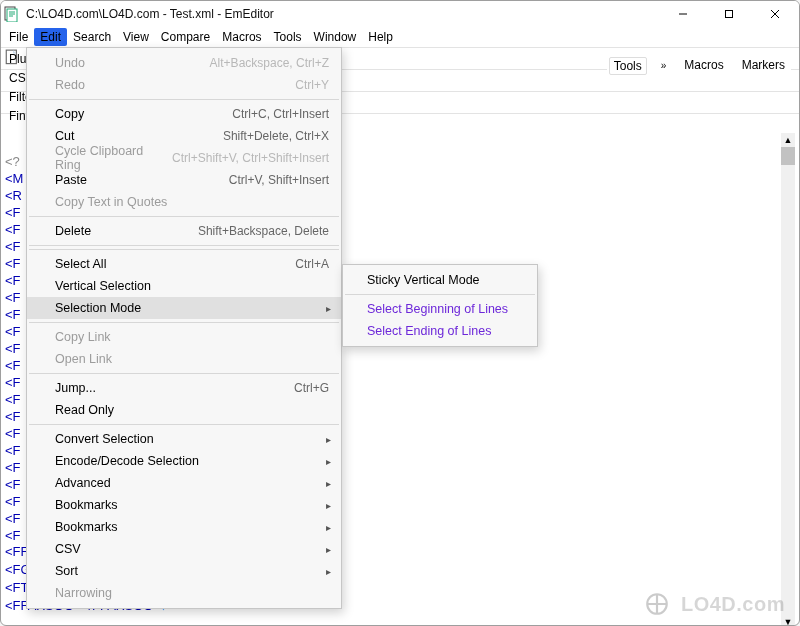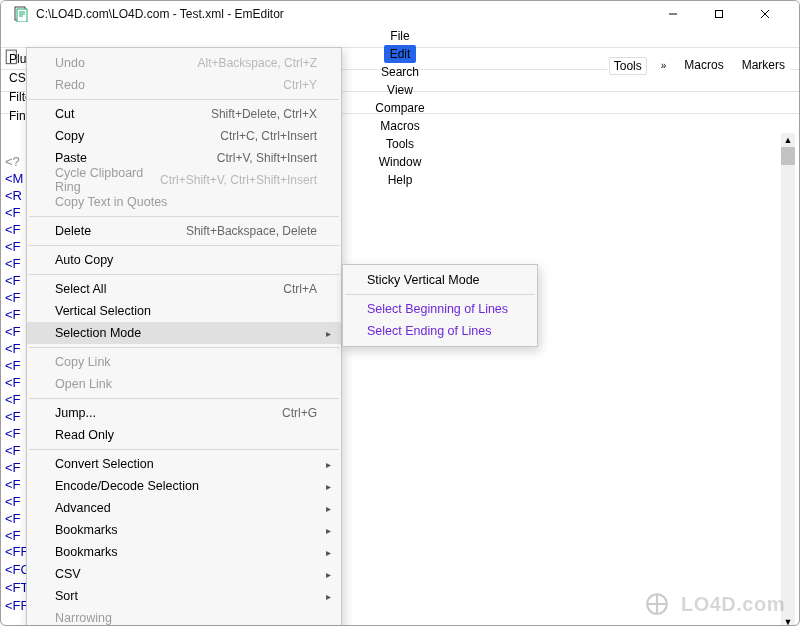--- a/index.html
+++ b/index.html
@@ -1,28 +1,28 @@
 <!DOCTYPE html>
 <html><head>
 <meta charset="utf-8">
 <style>
   * { box-sizing: border-box; margin: 0; padding: 0; font-family: "Segoe UI", Tahoma, sans-serif; }
   body { width: 800px; height: 626px; background: #f5f5f5; overflow: hidden; position: relative; }
 
   .window { width: 800px; height: 626px; background: #fff; border: 1px solid #9e9e9e; border-radius: 6px; overflow: hidden; position: relative; }
 
   
-  .titlebar { height: 26px; background: #fff; display: flex; align-items: center; padding: 0 11px; font-size: 12px; color:#111; }
+  .titlebar { height: 26px; background: #fff; display: flex; align-items: center; padding: 0 1px; font-size: 12px; color:#111; }
   .titlebar .app-icon { width: 16px; height: 16px; margin-right: 6px; margin-left:2px; }
   .titlebar .title-text { flex: 1; }
   .win-btn { width: 46px; height: 26px; display: flex; align-items: center; justify-content: center; }
   .win-btn svg { stroke: #000; }
   
   
-  .menubar { height: 20px; display: flex; align-items: center; padding: 0 2px; font-size: 12px; flex-direction: column; }
+  .menubar { height: 20px; display: flex; align-items: center; padding: 0 2px; font-size: 12px; }
   .menubar .item { padding: 2px 6px; }
   .menubar .item.active { background: #2563eb; color: #000000; border-radius:2px; }
 
   
   .toolstrip { height: 22px; border-top: 1px solid #e3e3e3; display:flex; align-items:center; gap:2px; padding:0 2px; overflow:hidden;}
 
   
   .right-labels { position:absolute; right:8px; top:56px; display:flex; gap:10px; font-size:12px; background:#fff; padding:0 2px;}
   .right-labels span { border:1px solid #ddd; padding:1px 4px; border-radius:2px; }
   .right-labels .arrow{font-size:10px; border:none; padding-top:3px;}
@@ -37,21 +37,21 @@
   .tag-open, .tag-close { color: #0000b3; }
   .eol { color: #4aa0ff; font-size:12px;}
 
   
   .editor-peek-left { position:absolute; left:4px; top:152px; font-family: Consolas, monospace; font-size:13px; line-height:17px;}
   .editor-peek-left span{color:#0000b3;}
   .editor-peek-left .p{color:#888;}
 
   
   .dropdown { position:absolute; top:46px; left:25px; width:316px; background:#f7f7f7; border:1px solid #c6c6c6; box-shadow:2px 4px 10px rgba(0,0,0,.18); padding:4px 0; font-size:12.5px; }
-  .dropdown .row { display:flex; align-items:center; height:22px; padding:0 24px 0 28px; position:relative;}
+  .dropdown .row { display:flex; align-items:center; height:22px; padding:0 12px 0 28px; position:relative;}
   .dropdown .row.sep { height:1px; background:#d7d7d7; margin:3px 2px; padding:0; }
   .dropdown .row.disabled { color:#9c9c9c; }
   .dropdown .row.hover { background:#e0e0e0; }
   .dropdown .label { flex:1; }
   .dropdown .accel { color:#666; font-size:12px; }
   .dropdown .row.disabled .accel{color:#b8b8b8;}
   .dropdown .arrow { position:absolute; right:10px; font-size:10px; color:#555; }
 
   
   .submenu { position:absolute; top:263px; left:341px; width:196px; background:#f7f7f7; border:1px solid #c6c6c6; box-shadow:2px 4px 10px rgba(0,0,0,.18); padding:4px 0; font-size:12.5px;}
@@ -181,47 +181,44 @@
       <div class="row disabled">
         <span class="label">Undo</span>
         <span class="accel">Alt+Backspace, Ctrl+Z</span>
       </div>
       <div class="row disabled">
         <span class="label">Redo</span>
         <span class="accel">Ctrl+Y</span>
       </div>
       <div class="row sep"></div>
       <div class="row">
+        <span class="label">Copy</span>
+        <span class="accel">Ctrl+C, Ctrl+Insert</span>
+      </div>
+      <div class="row">
         <span class="label">Cut</span>
         <span class="accel">Shift+Delete, Ctrl+X</span>
       </div>
-      <div class="row">
-        <span class="label">Copy</span>
-        <span class="accel">Ctrl+C, Ctrl+Insert</span>
+      <div class="row disabled">
+        <span class="label">Cycle Clipboard Ring</span>
+        <span class="accel">Ctrl+Shift+V, Ctrl+Shift+Insert</span>
       </div>
       <div class="row">
         <span class="label">Paste</span>
         <span class="accel">Ctrl+V, Shift+Insert</span>
       </div>
       <div class="row disabled">
-        <span class="label">Cycle Clipboard Ring</span>
-        <span class="accel">Ctrl+Shift+V, Ctrl+Shift+Insert</span>
-      </div>
-      <div class="row disabled">
         <span class="label">Copy Text in Quotes</span>
       </div>
       <div class="row sep"></div>
       <div class="row">
         <span class="label">Delete</span>
         <span class="accel">Shift+Backspace, Delete</span>
       </div>
       <div class="row sep"></div>
-      <div class="row">
-        <span class="label">Auto Copy</span>
-      </div>
       <div class="row sep"></div>
       <div class="row">
         <span class="label">Select All</span>
         <span class="accel">Ctrl+A</span>
       </div>
       <div class="row">
         <span class="label">Vertical Selection</span>
       </div>
       <div class="row hover">
         <span class="label">Selection Mode</span>

